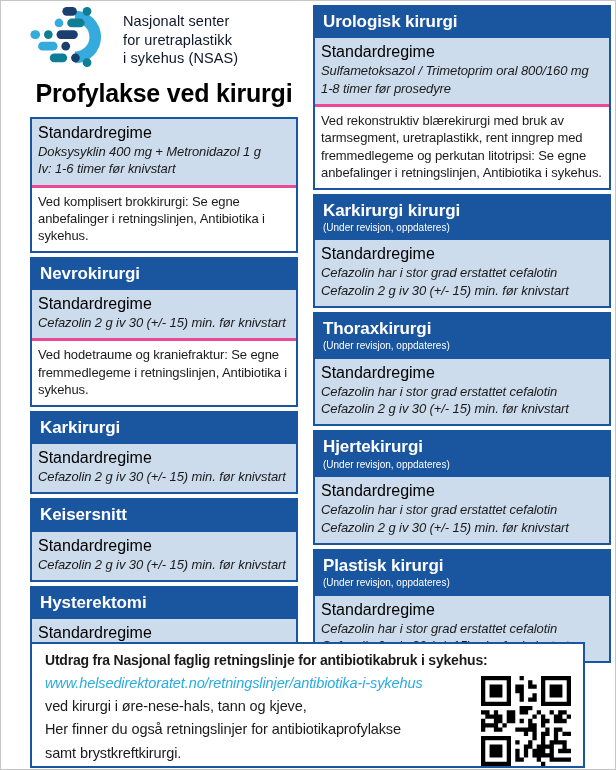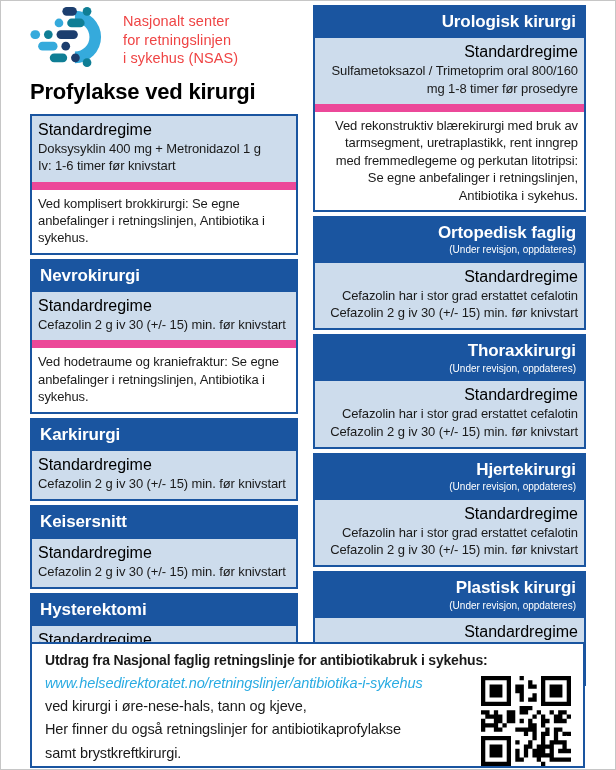--- a/index.html
+++ b/index.html
@@ -12,59 +12,59 @@
     overflow: hidden;
   }
   .page {
     position: absolute; inset: 0;
     border: 1px solid #c6c6c6;
     background: #fff;
   }
 
   
   .col-left  { position: absolute; left: 29px;  top: 6px; width: 268px; }
-  .col-right { position: absolute; left: 312px; top: 4px; width: 273px; text-align: right; }
+  .col-right { position: absolute; left: 312px; top: 4px; width: 298px; }
 
   
   .brand-row { display: flex; align-items: flex-start; gap: 7px; height: 62px; }
   .brand-logo { flex: 0 0 auto; }
   .brand-text {
     margin-top: 5px;
     font-size: 14.5px; line-height: 1.28;
-    color: #ef4444; letter-spacing: 0.1px;
+    color: #0f172a; letter-spacing: 0.1px;
   }
   .page-title {
     margin: 10px 0 9px;
-    text-align: left;
-    font-size: 22px; font-weight: bold; color: #000;
+    text-align: center;
+    font-size: 25px; font-weight: bold; color: #000;
     letter-spacing: -0.2px;
   }
 
   
   .section {
     border: 2px solid #1A55A0;
     background: #fff;
     margin-bottom: 4px;
   }
   .sec-header {
     background: #1A55A0; color: #fff;
     padding: 5px 8px 6px;
   }
   .sec-title { font-size: 17px; font-weight: bold; line-height: 1.2; letter-spacing: -0.1px; }
   .sec-subtitle { font-size: 10px; line-height: 1.25; margin-top: 1px; font-weight: normal; }
   .sec-body {
     background: #CDDCEC;
     padding: 4px 6px 7px;
   }
   .regime-label { font-size: 16px; line-height: 1.25; color: #000000; }
-  .sec-line { font-size: 13px; line-height: 1.33; letter-spacing: -0.1px; white-space: nowrap; }
+  .sec-line { font-size: 13px; line-height: 1.33; letter-spacing: -0.1px; white-space: nowrap; font-style: italic; }
   .sec-line.wrap { white-space: normal; }
   .sec-note {
     background: #ffffff;
-    border-top: 8px solid #ec4899;
+    border-top: 3px solid #ec4899;
     padding: 5px 6px 6px;
     font-size: 13px; line-height: 1.34; letter-spacing: -0.1px;
   }
 
   
   .footer-box {
     position: absolute; left: 29px; top: 641px;
     width: 555px; height: 126px;
     border: 2px solid #1A55A0;
     background: #fff;
@@ -106,21 +106,21 @@
           <rect x="27" y="24" width="22" height="9" rx="4.5" fill="#1C3E6E"></rect>
           <rect x="8" y="36" width="20" height="9" rx="4.5" fill="#35AADC"></rect>
           <rect x="32" y="36" width="9" height="9" rx="4.5" fill="#1C3E6E"></rect>
           <rect x="20" y="48" width="18" height="9" rx="4.5" fill="#0F7E95"></rect>
           <rect x="42" y="48" width="9" height="9" rx="4.5" fill="#1C3E6E"></rect>
           <rect x="54" y="53" width="9" height="9" rx="4.5" fill="#0F7E95"></rect>
         </svg>
       </span>
       <div class="brand-text">
         <div>Nasjonalt senter</div>
-        <div>for retningslinjen</div>
+        <div>for uretraplastikk</div>
         <div>i sykehus (NSAS)</div>
       </div>
     </div>
 
     <h1 class="page-title">Profylakse ved kirurgi</h1>
 
     <div class="section">
       <div class="sec-body">
         <div class="regime-label">Standardregime</div>
         <div class="sec-line">Doksysyklin 400 mg + Metronidazol 1 g</div>
@@ -130,21 +130,21 @@
     </div>
 
     <div class="section">
       <div class="sec-header">
         <div class="sec-title">Nevrokirurgi</div>
       </div>
       <div class="sec-body">
         <div class="regime-label">Standardregime</div>
         <div class="sec-line">Cefazolin 2 g iv 30 (+/- 15) min. før knivstart</div>
       </div>
-      <div class="sec-note">Ved hodetraume og kraniefraktur: Se egne anbefalinger i retningslinjen, Antibiotika i sykehus.</div>
+      <div class="sec-note">Ved hodetraume og kraniefraktur: Se egne fremmedlegeme i retningslinjen, Antibiotika i sykehus.</div>
     </div>
 
     <div class="section">
       <div class="sec-header">
         <div class="sec-title">Karkirurgi</div>
       </div>
       <div class="sec-body">
         <div class="regime-label">Standardregime</div>
         <div class="sec-line">Cefazolin 2 g iv 30 (+/- 15) min. før knivstart</div>
       </div>
@@ -181,21 +181,21 @@
       </div>
       <div class="sec-body">
         <div class="regime-label">Standardregime</div>
         <div class="sec-line wrap">Sulfametoksazol / Trimetoprim oral 800/160 mg 1-8 timer før prosedyre</div>
       </div>
       <div class="sec-note">Ved rekonstruktiv blærekirurgi med bruk av tarmsegment, uretraplastikk, rent inngrep med fremmedlegeme og perkutan litotripsi: Se egne anbefalinger i retningslinjen, Antibiotika i sykehus.</div>
     </div>
 
     <div class="section">
       <div class="sec-header">
-        <div class="sec-title">Ortopedisk faglig</div>
+        <div class="sec-title">Karkirurgi kirurgi</div>
         <div class="sec-subtitle">(Under revisjon, oppdateres)</div>
       </div>
       <div class="sec-body">
         <div class="regime-label">Standardregime</div>
         <div class="sec-line">Cefazolin har i stor grad erstattet cefalotin</div>
         <div class="sec-line">Cefazolin 2 g iv 30 (+/- 15) min. før knivstart</div>
       </div>
     </div>
 
     <div class="section">

